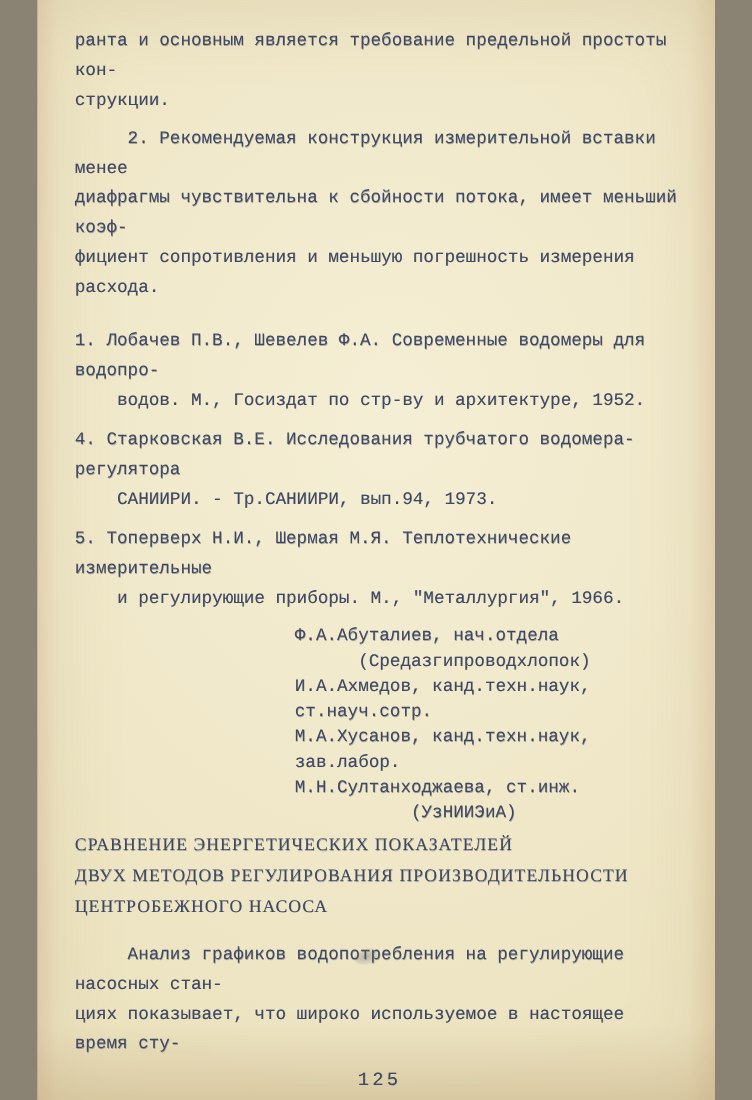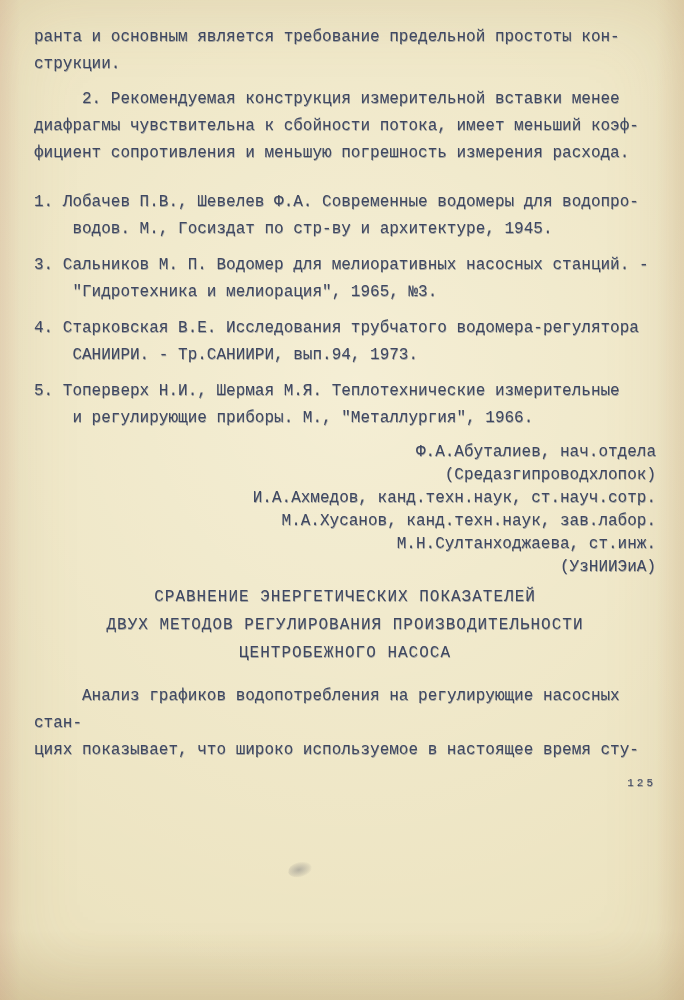--- a/index.html
+++ b/index.html
@@ -1,20 +1,20 @@
 <!DOCTYPE html>
 <html><head>
 <meta charset="utf-8">
 <style>
   html, body { margin: 0; padding: 0; }
   body { background: #8a8273; }
 
   .paper {
     position: relative;
-    width: 684px;
+    width: 616px;
     height: 1000px;
     box-sizing: border-box;
     margin: 0 auto;
     padding: 24px 28px 0 34px;
     background-color: #ece3c0;
     background-image:
       radial-gradient(ellipse 120% 90% at 52% 38%, rgba(255,252,238,0.45), rgba(255,252,238,0) 70%),
       linear-gradient(90deg,  rgba(214,168,150,0.28) 0%, rgba(214,168,150,0) 3%),
       linear-gradient(270deg, rgba(198,158,118,0.22) 0%, rgba(198,158,118,0) 4%),
       linear-gradient(0deg,   rgba(168,138,88,0.20)  0%, rgba(168,138,88,0)  7%);
@@ -46,36 +46,35 @@
 
   .udk {
     margin-top: 11px;
     margin-left: 200px;
   }
 
   .authors {
     margin-top: 2px;
     margin-left: 200px;
     line-height: 23px;
-    text-align: right;
   }
 
   .article-title {
     margin-top: 4px;
-    text-align: center;
     line-height: 28px;
     letter-spacing: 1px;
+    font-family: Liberation Serif, serif;
   }
 
   .opening-para { margin-top: 16px; }
 
   .folio {
     margin-top: 6px;
-    text-align: right;
-    font-size: 11px;
+    text-align: center;
+    font-size: 17px;
     letter-spacing: 3px;
   }
 
   .smudge {
     position: absolute;
     left: 288px;
     top: 862px;
     width: 24px;
     height: 15px;
     border-radius: 50%;
@@ -91,23 +90,21 @@
   <p class="mono para-continuation">ранта и основным является требование предельной простоты кон-
 струкции.</p>
 
   <p class="mono para-item4">     2. Рекомендуемая конструкция измерительной вставки менее
 диафрагмы чувствительна к сбойности потока, имеет меньший коэф-
 фициент сопротивления и меньшую погрешность измерения расхода.</p>
 
 
   <div class="refs">
     <p class="mono ref-item">1. Лобачев П.В., Шевелев Ф.А. Современные водомеры для водопро-
-    водов. М., Госиздат по стр-ву и архитектуре, 1945.</p>
-    <p class="mono ref-item">3. Сальников М. П. Водомер для мелиоративных насосных станций. -
-    "Гидротехника и мелиорация", 1965, №3.</p>
+    водов. М., Госиздат по стр-ву и архитектуре, 1952.</p>
     <p class="mono ref-item">4. Старковская В.Е. Исследования трубчатого водомера-регулятора
     САНИИРИ. - Тр.САНИИРИ, вып.94, 1973.</p>
     <p class="mono ref-item">5. Топерверх Н.И., Шермая М.Я. Теплотехнические измерительные
     и регулирующие приборы. М., "Металлургия", 1966.</p>
   </div>
 
 
   <p class="mono authors">Ф.А.Абуталиев, нач.отдела
       (Средазгипроводхлопок)
 И.А.Ахмедов, канд.техн.наук, ст.науч.сотр.

